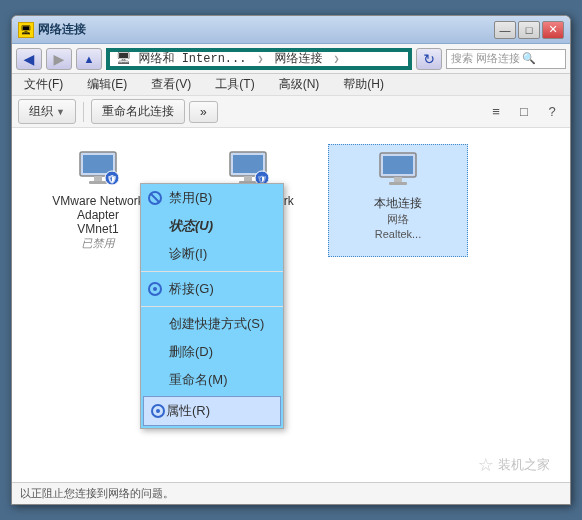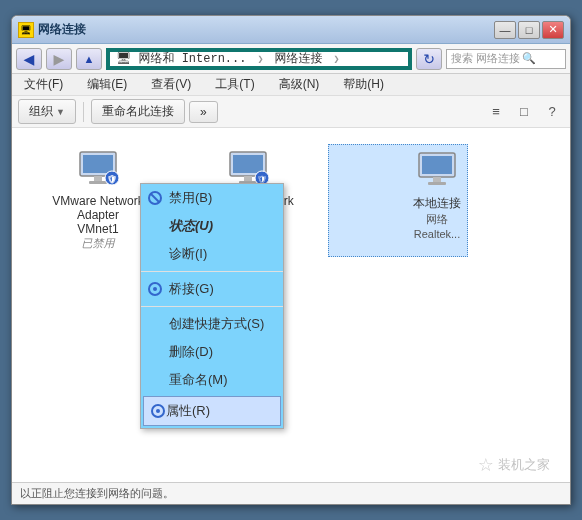--- a/index.html
+++ b/index.html
@@ -221,21 +221,20 @@
       display: flex;
       flex-direction: column;
       align-items: center;
       width: 140px;
       padding: 6px;
       cursor: pointer;
     }
     .net-item.selected {
       background: #cce5ff;
       border: 1px dotted #4488cc;
-      align-items: flex-end;
     }
     .net-icon {
       width: 48px;
       height: 40px;
       display: flex;
       align-items: center;
       justify-content: center;
       margin-bottom: 4px;
     }
     .net-icon svg { width: 48px; height: 40px; }

